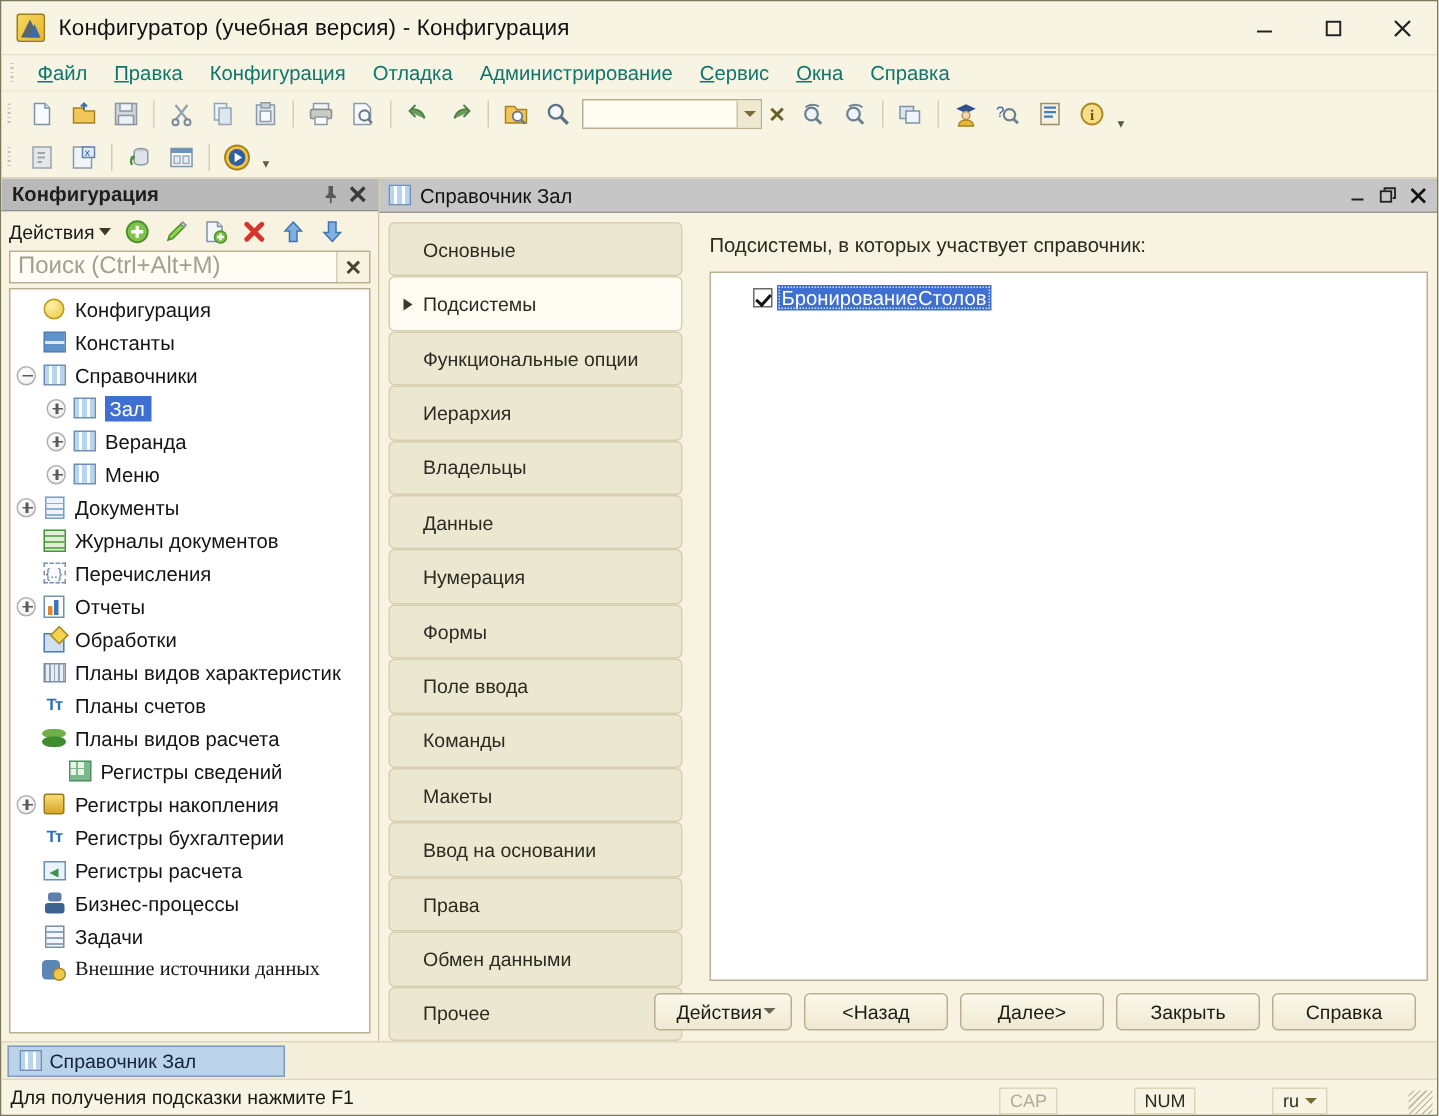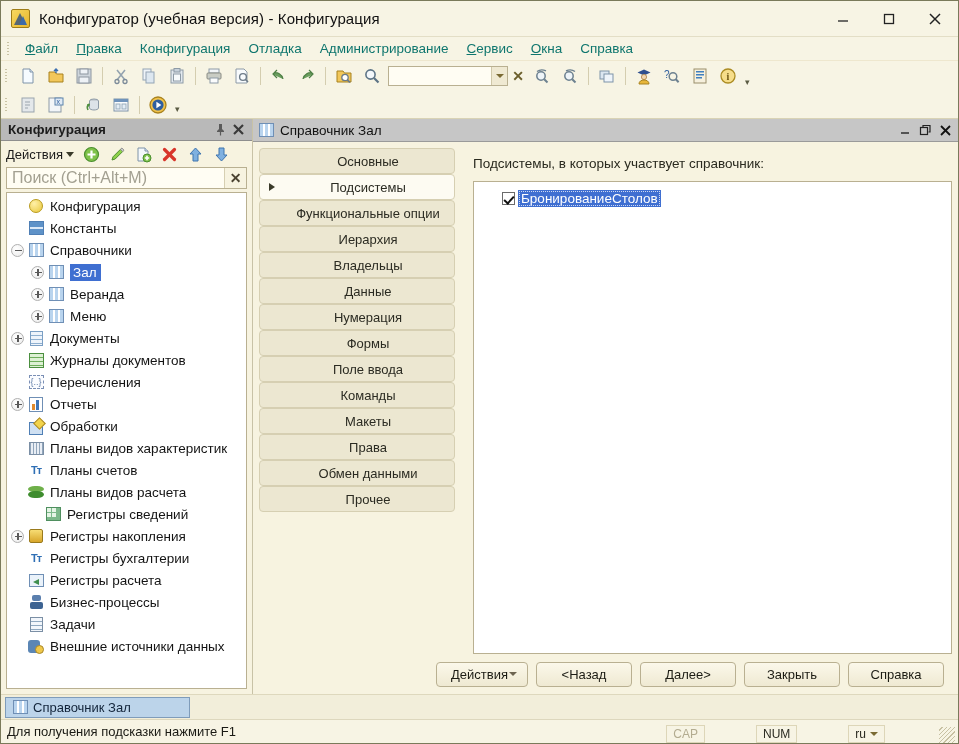--- a/index.html
+++ b/index.html
@@ -208,25 +208,24 @@
     border-bottom:1px solid #9a9a9a;
   }
   .mdi-title .mt { font-size:13.5px; color:#111; margin-left:6px; }
   .mdi-title .mbtns { margin-left:auto; display:flex; }
   .mdi-title .mb { width:20px;height:20px;display:flex;align-items:center;justify-content:center;color:#222;font-size:12px; }
   .mdi-body { flex:1 1 auto; display:flex; background:#f7f3e0; padding:6px 6px 0 6px; min-height:0; }
 
   
   .tabcol { width:196px; flex:0 0 196px; display:flex; flex-direction:column; gap:0; }
   .tab {
-    height:26px; margin-bottom:0; display:flex; align-items:center;
+    height:39px; margin-bottom:0; display:flex; align-items:center;
     background:#ece7d1; border:1px solid #d6cfb2; border-radius:4px;
     padding-left:22px; font-size:13px; color:#2b2b22; position:relative;
     margin-top:0;
-    justify-content:center;
   }
   .tab + .tab { margin-top:0px; }
   .tab.active { background:#fdfbf2; border-color:#d6cfb2; }
   .tab .mark {
     position:absolute; left:9px; width:0;height:0;
     border-top:4.5px solid transparent;border-bottom:4.5px solid transparent;border-left:6px solid #3a3a2a;
   }
 
   .panel-right { flex:1 1 auto; display:flex; flex-direction:column; padding:0 0 0 18px; min-width:0; }
   .panel-caption { font-size:13.5px; color:#2a2a1f; margin:8px 0 10px 0; }
@@ -735,21 +734,21 @@
             </div>
             <span class="lbl">Бизнес-процессы</span>
           </div>
           <div class="node" style="padding-left: 3px;">
             <div class="exp"></div>
             <div class="ic">
               <span class="ic-task"></span>
             </div>
             <span class="lbl">Задачи</span>
           </div>
-          <div class="node" style="padding-left: 3px;">
+          <div class="node" style="padding-left: 3px; font-family: Liberation Serif, serif;">
             <div class="exp"></div>
             <div class="ic">
               <span class="ic-ext"></span>
             </div>
             <span class="lbl">Внешние источники данных</span>
           </div>
         </div>
     </div>
 
     <div class="mdi">
@@ -805,20 +804,23 @@
               <span>Формы</span>
             </div>
             <div class="tab">
               <span>Поле ввода</span>
             </div>
             <div class="tab">
               <span>Команды</span>
             </div>
             <div class="tab">
               <span>Макеты</span>
+            </div>
+            <div class="tab">
+              <span>Ввод на основании</span>
             </div>
             <div class="tab">
               <span>Права</span>
             </div>
             <div class="tab">
               <span>Обмен данными</span>
             </div>
             <div class="tab">
               <span>Прочее</span>
             </div>

